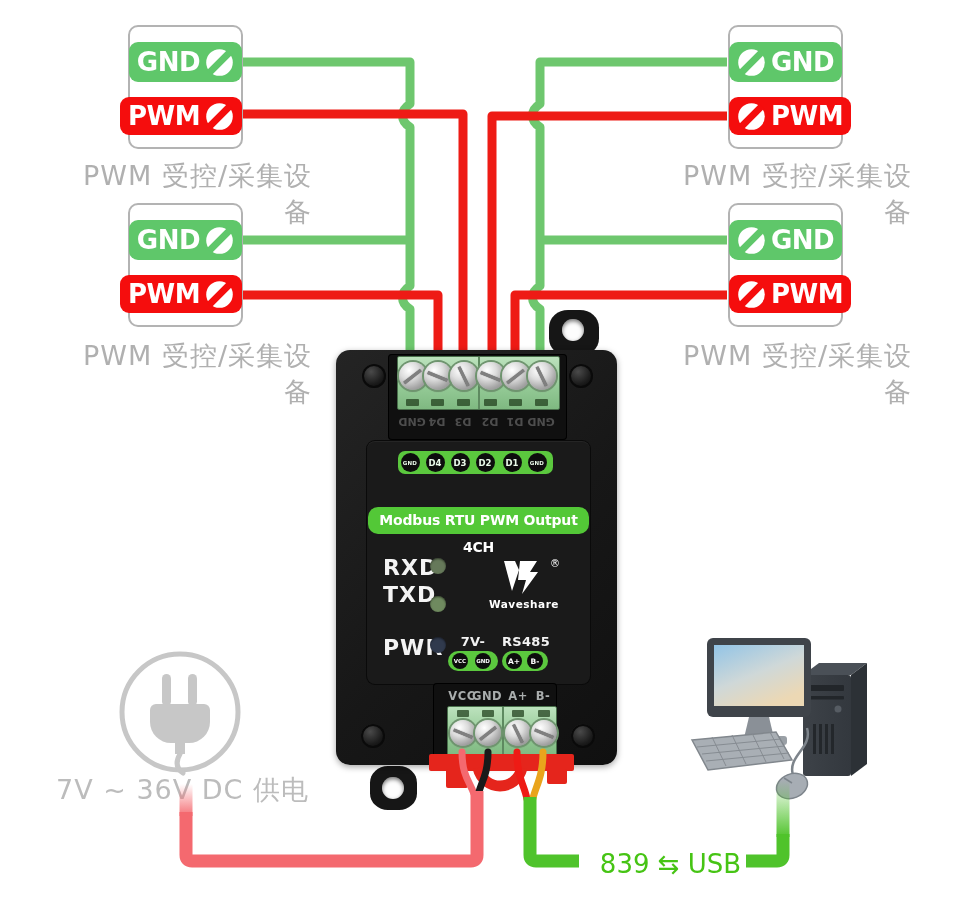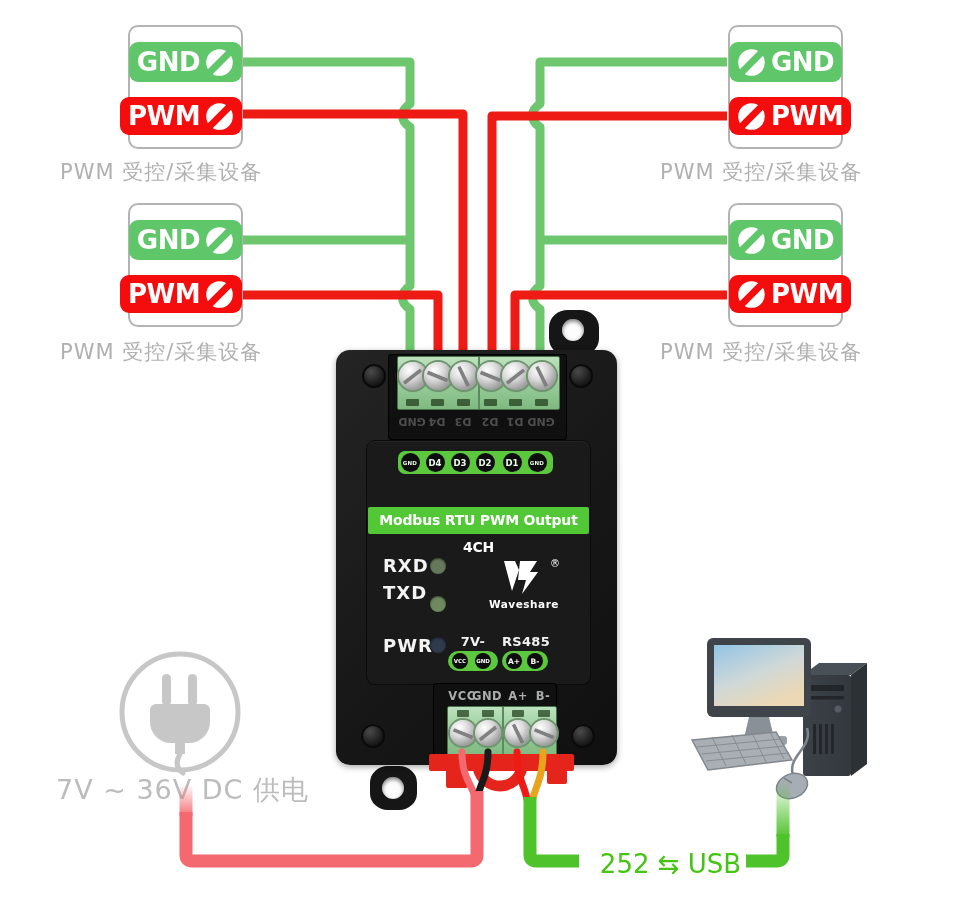--- a/index.html
+++ b/index.html
@@ -15,22 +15,22 @@
   .conn-box { position:absolute; width:115px; height:124px; background:#fff;
     border:2px solid #b3b3b3; border-radius:10px; z-index:3; }
   .pill { position:absolute; display:flex; align-items:center; gap:5px;
     color:#fff; font-weight:bold; font-size:26px; border-radius:9px;
     padding:0 8px; height:40px; letter-spacing:-0.5px; }
   .pill svg { flex:0 0 auto; }
   .pill.gnd { top:15px; }
   .pill.pwm { top:70px; height:38px; }
   .conn-box.side-left .pill { right:-1px; flex-direction:row; }
   .conn-box.side-right .pill { left:-1px; flex-direction:row-reverse; }
-  .box-caption { position:absolute; width:252px; text-align:left;
-    color:#b0b0b0; font-size:21px; letter-spacing:1px; z-index:3; }
+  .box-caption { position:absolute; width:252px; text-align:right;
+    color:#b0b0b0; font-size:27px; letter-spacing:1px; z-index:3; }
 
   
   #device { position:absolute; left:336px; top:350px; width:281px; height:415px; z-index:4; }
   .ear { position:absolute; background:#161616; border-radius:38%; }
   .ear .hole { position:absolute; background:#fdfdfd; border-radius:50%;
     box-shadow:inset 0 2px 4px rgba(0,0,0,.55); }
   #dev-body { position:absolute; inset:0; background:linear-gradient(135deg,#242424,#171717 55%,#101010);
     border-radius:14px; box-shadow:0 2px 6px rgba(0,0,0,.35); }
   .corner-screw { position:absolute; width:24px; height:24px; border-radius:50%;
     background:radial-gradient(circle at 38% 32%, #4a4a4a, #1c1c1c 55%, #060606 90%);
@@ -57,21 +57,21 @@
     background:#0d0d0d; color:#eafaea; display:flex; align-items:center; justify-content:center;
     font-weight:bold; }
   .led-dot.small { font-size:5.5px; letter-spacing:.2px; }
   .led-dot.big { font-size:8.5px; }
   #panel { position:absolute; left:31px; top:91px; width:223px; height:243px;
     background:#1a1a1a; border-radius:8px;
     box-shadow:0 0 0 1px #0a0a0a, inset 0 1px 0 rgba(255,255,255,.05); }
   #banner { position:absolute; left:32px; top:157px; width:221px; height:27px;
     border-radius:2px; color:#fff; font-weight:bold; font-size:14px; letter-spacing:-0.2px;
     text-align:center; line-height:27px; }
-  .sig-label { position:absolute; color:#f4f4f4; font-weight:bold; font-size:18px; letter-spacing:1px; }
+  .sig-label { position:absolute; color:#f4f4f4; font-weight:bold; font-size:22px; letter-spacing:1px; }
   .sig-led { position:absolute; width:16px; height:16px; border-radius:50%;
     box-shadow:inset 0 1px 2px rgba(0,0,0,.5); }
   #brand { position:absolute; left:150px; top:206px; width:76px; text-align:center; color:#fff; }
   #brand .reg { position:absolute; right:2px; top:2px; font-size:10px; }
   #brand .bname { position:absolute; left:0; right:0; top:42px; font-size:10.5px;
     font-weight:bold; letter-spacing:.5px; }
   .rating { position:absolute; color:#f2f2f2; font-weight:bold; font-size:13px;
     text-align:center; letter-spacing:.3px; }
   .pin-pill { position:absolute; height:20px; border-radius:10px; }
   .pin-dot { position:absolute; top:2px; width:16px; height:16px; border-radius:50%;
@@ -220,21 +220,21 @@
 
     <div class="led-strip" style="left: 62px; top: 101px; width: 155px; height: 23px; background-color: rgb(91, 200, 62);">
       <div class="led-dot small" style="left:2.5px;">GND</div>
       <div class="led-dot big" style="left:27.5px;">D4</div>
       <div class="led-dot big" style="left:52.5px;">D3</div>
       <div class="led-dot big" style="left:77.5px;">D2</div>
       <div class="led-dot big" style="left:104.5px;">D1</div>
       <div class="led-dot small" style="left:129.5px;">GND</div>
     </div>
 
-    <div id="banner" style="background-color: rgb(83, 200, 55);">Modbus RTU PWM Output 4CH</div>
+    <div id="banner" style="background-color: rgb(83, 200, 55); border-radius: 10px;">Modbus RTU PWM Output 4CH</div>
 
     <div class="sig-label" style="left:47px; top:205px;">RXD</div>
     <div class="sig-led" style="left: 94px; top: 208px; background-color: rgb(102, 121, 90);"></div>
     <div class="sig-label" style="left:47px; top:232px;">TXD</div>
     <div class="sig-led" style="left: 94px; top: 246px; background-color: rgb(111, 138, 95);"></div>
     <div class="sig-label" style="left:47px; top:285px;">PWR</div>
     <div class="sig-led" style="left: 94px; top: 287px; background-color: rgb(48, 58, 77);"></div>
 
     <div id="brand">
       <svg width="46" height="38" viewBox="0 0 46 38" style="margin-top:2px;">
@@ -357,15 +357,15 @@
       <line x1="52" y1="107" x2="66" y2="136"></line>
       <line x1="72" y1="105" x2="86" y2="134"></line>
       <line x1="90" y1="104" x2="104" y2="131"></line>
     </g>
 
     <path d="M113,147 C107,128 133,120 127,100" fill="none" stroke="#7d848b" stroke-width="2.5"></path>
     <ellipse cx="112" cy="158" rx="16" ry="12" transform="rotate(-22 112 158)" fill="#a7adb4" stroke="#7d848b" stroke-width="1.5"></ellipse>
     <line x1="104" y1="150" x2="112" y2="155" stroke="#7d848b" stroke-width="1.5"></line>
   </svg>
 
-  <div id="usb-caption" style="color: rgb(70, 196, 20);">252 ⇆ USB</div>
+  <div id="usb-caption" style="color: rgb(70, 196, 20);">839 ⇆ USB</div>
 
 </div>
 
 </body></html>

